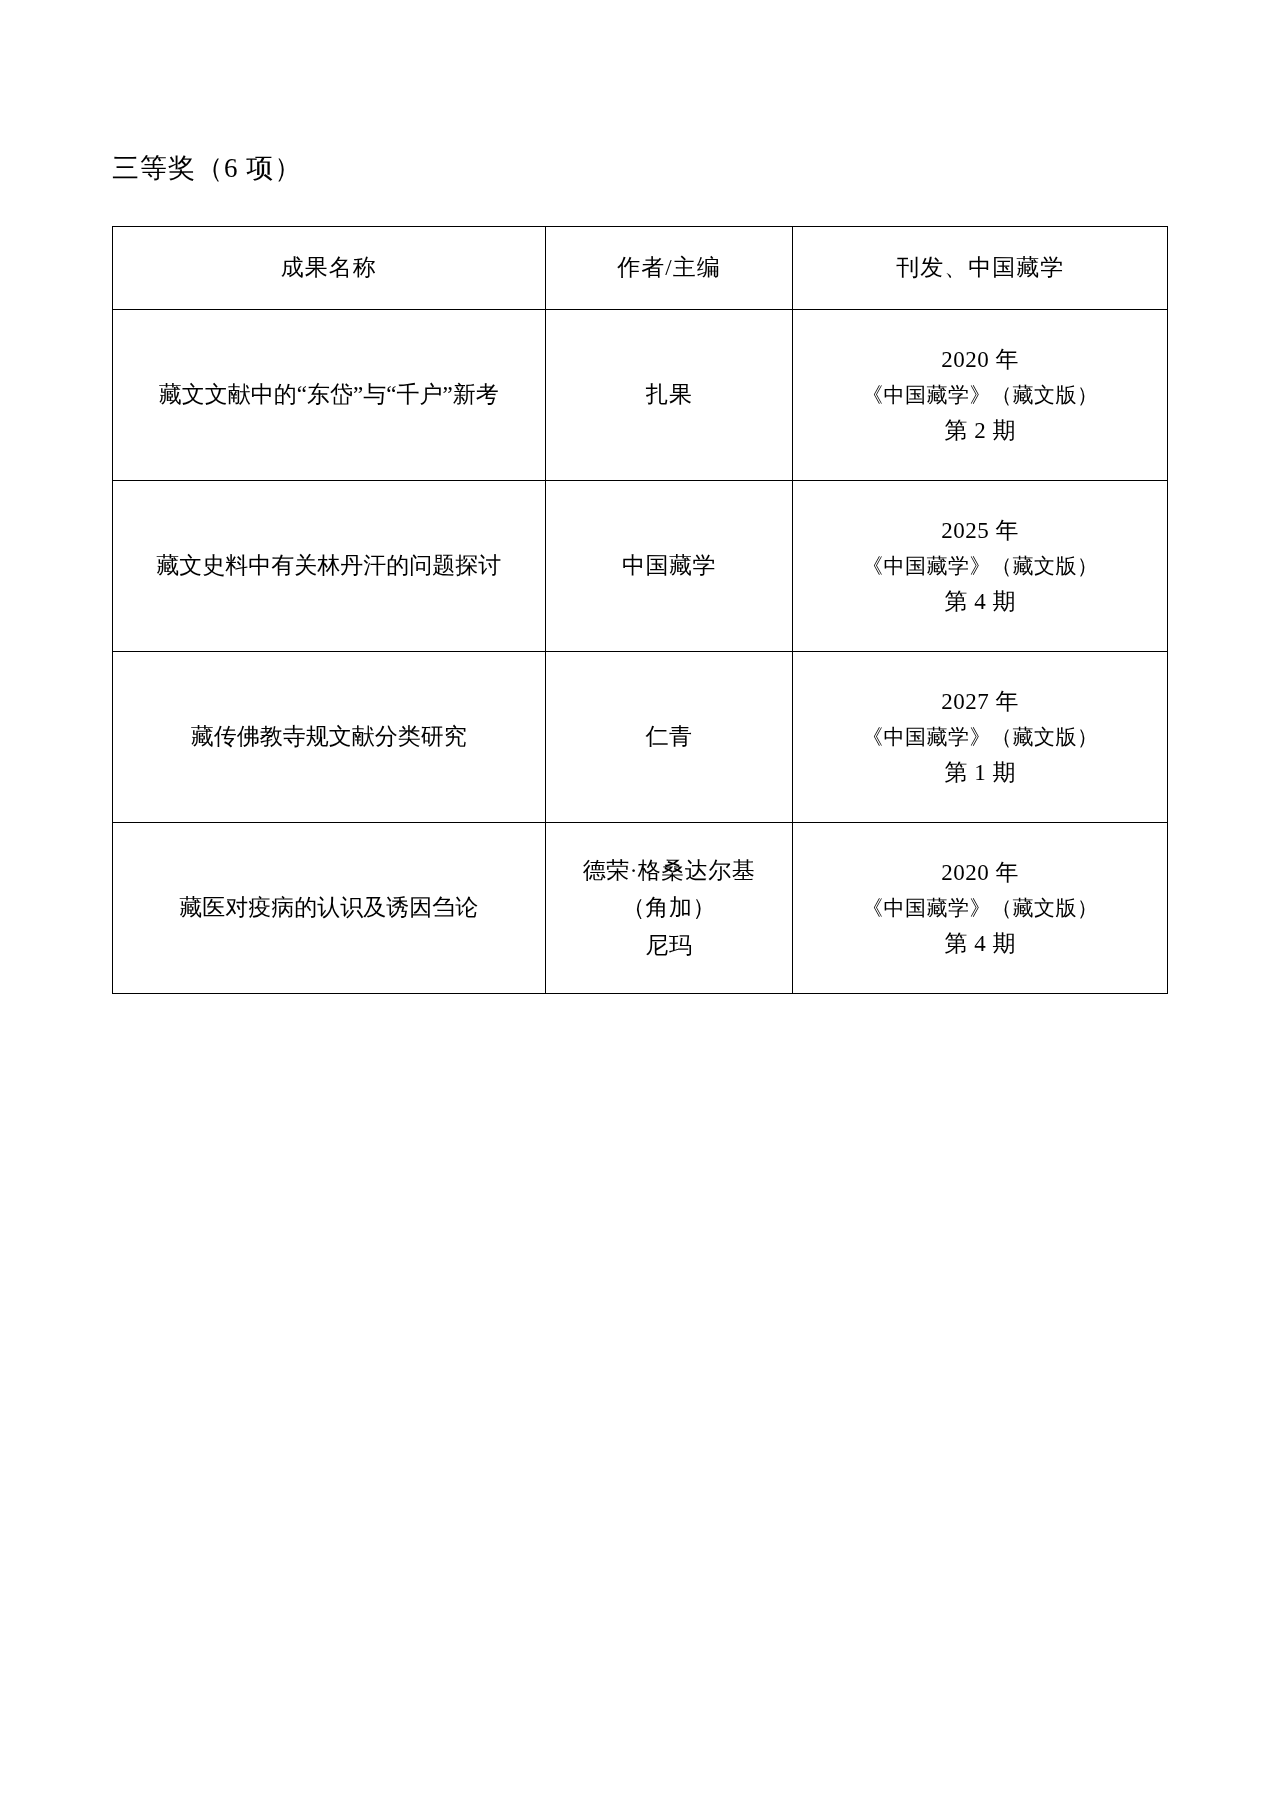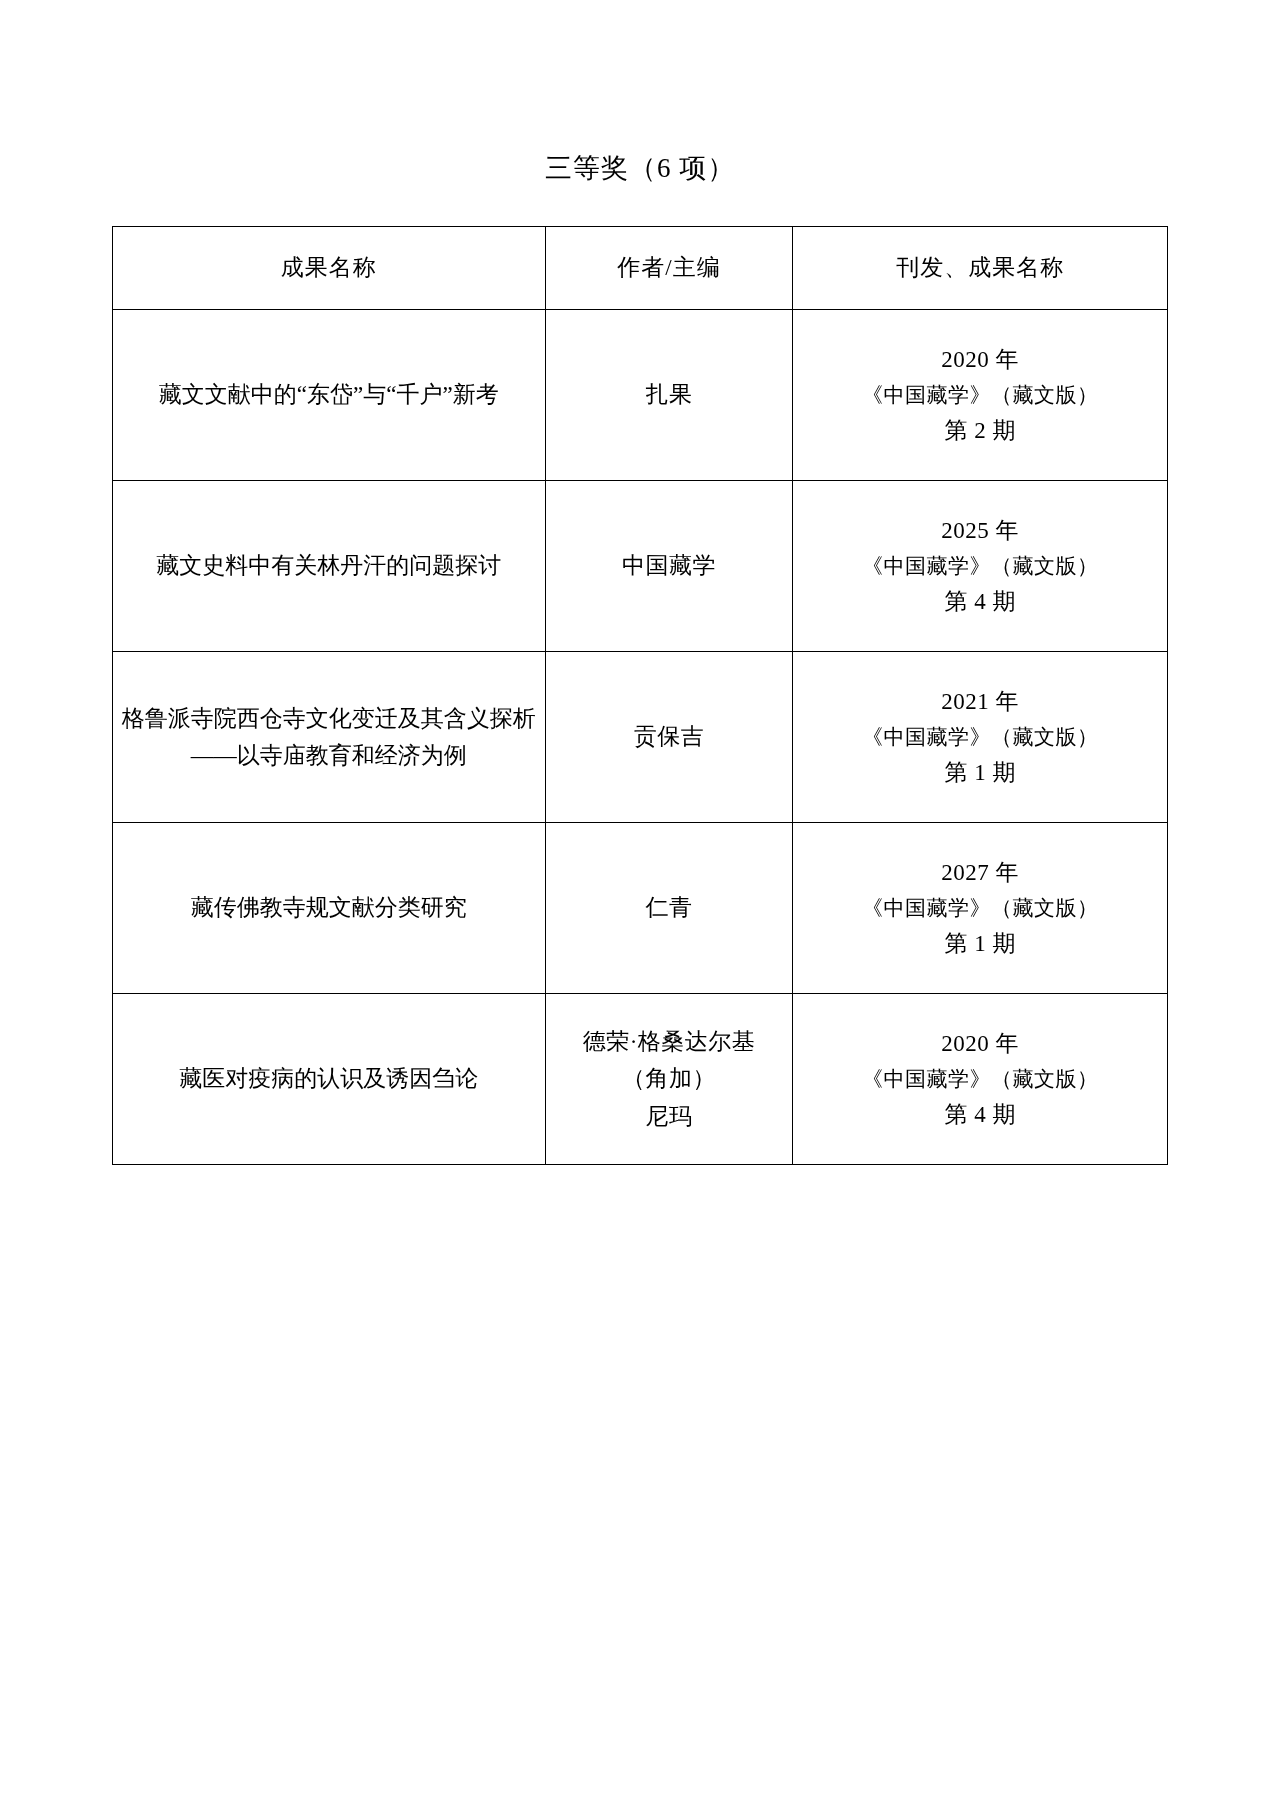--- a/index.html
+++ b/index.html
@@ -14,21 +14,20 @@
     color: #000000;
     position: relative;
   }
   .page {
     width: 1280px;
     height: 1809px;
     box-sizing: border-box;
     padding: 150px 112px 0 112px;
   }
   .doc-title {
-    text-align: center;
     font-size: 27px;
     letter-spacing: 1px;
     margin: 0 0 40px 0;
     font-weight: 400;
   }
   table.award-table {
     border-collapse: collapse;
     width: 100%;
     table-layout: fixed;
     margin-top: 16px;
@@ -75,21 +74,21 @@
   <table class="award-table">
     <colgroup>
       <col class="c-title">
       <col class="c-author">
       <col class="c-pub">
     </colgroup>
     <thead>
       <tr>
         <td>成果名称</td>
         <td>作者/主编</td>
-        <td>刊发、成果名称</td>
+        <td>刊发、中国藏学</td>
       </tr>
     </thead>
     <tbody>
 
 
       <tr class="body-row">
         <td class="cell-title">藏文文献中的“东岱”与“千户”新考</td>
         <td class="cell-author">扎果</td>
         <td class="cell-pub">
           <span class="pub-line">2020 年</span>
@@ -101,29 +100,20 @@
       <tr class="body-row">
         <td class="cell-title">藏文史料中有关林丹汗的问题探讨</td>
         <td class="cell-author">中国藏学</td>
         <td class="cell-pub">
           <span class="pub-line">2025 年</span>
           <span class="pub-line smaller">《中国藏学》（藏文版）</span>
           <span class="pub-line">第 4 期</span>
         </td>
       </tr>
 
-      <tr class="body-row">
-        <td class="cell-title">格鲁派寺院西仓寺文化变迁及其含义探析——以寺庙教育和经济为例</td>
-        <td class="cell-author">贡保吉</td>
-        <td class="cell-pub">
-          <span class="pub-line">2021 年</span>
-          <span class="pub-line smaller">《中国藏学》（藏文版）</span>
-          <span class="pub-line">第 1 期</span>
-        </td>
-      </tr>
 
       <tr class="body-row">
         <td class="cell-title">藏传佛教寺规文献分类研究</td>
         <td class="cell-author">仁青</td>
         <td class="cell-pub">
           <span class="pub-line">2027 年</span>
           <span class="pub-line smaller">《中国藏学》（藏文版）</span>
           <span class="pub-line">第 1 期</span>
         </td>
       </tr>

